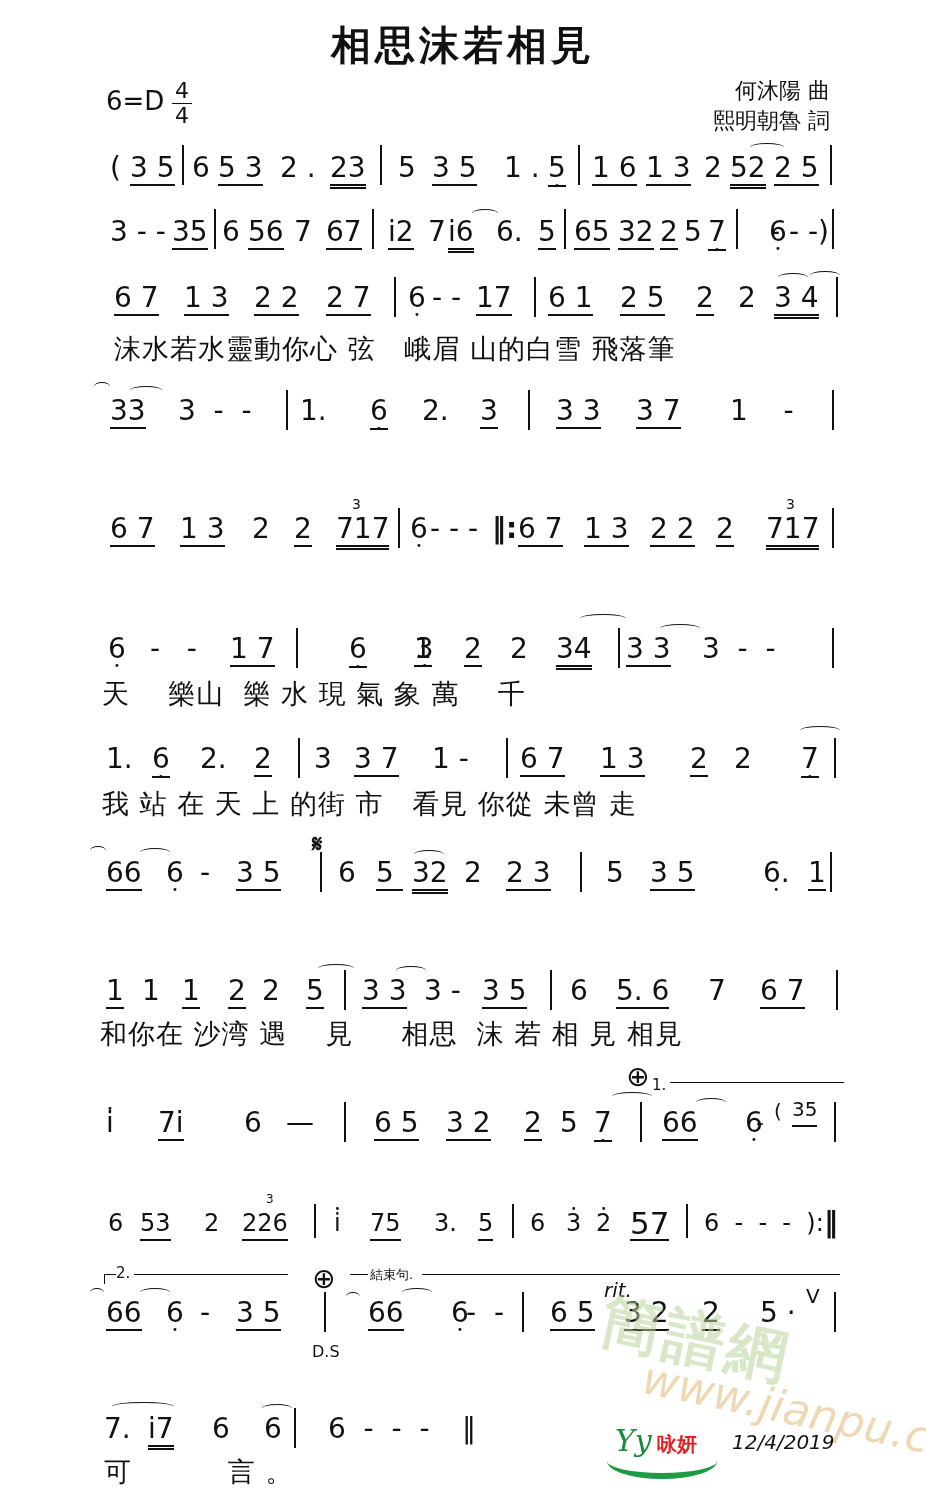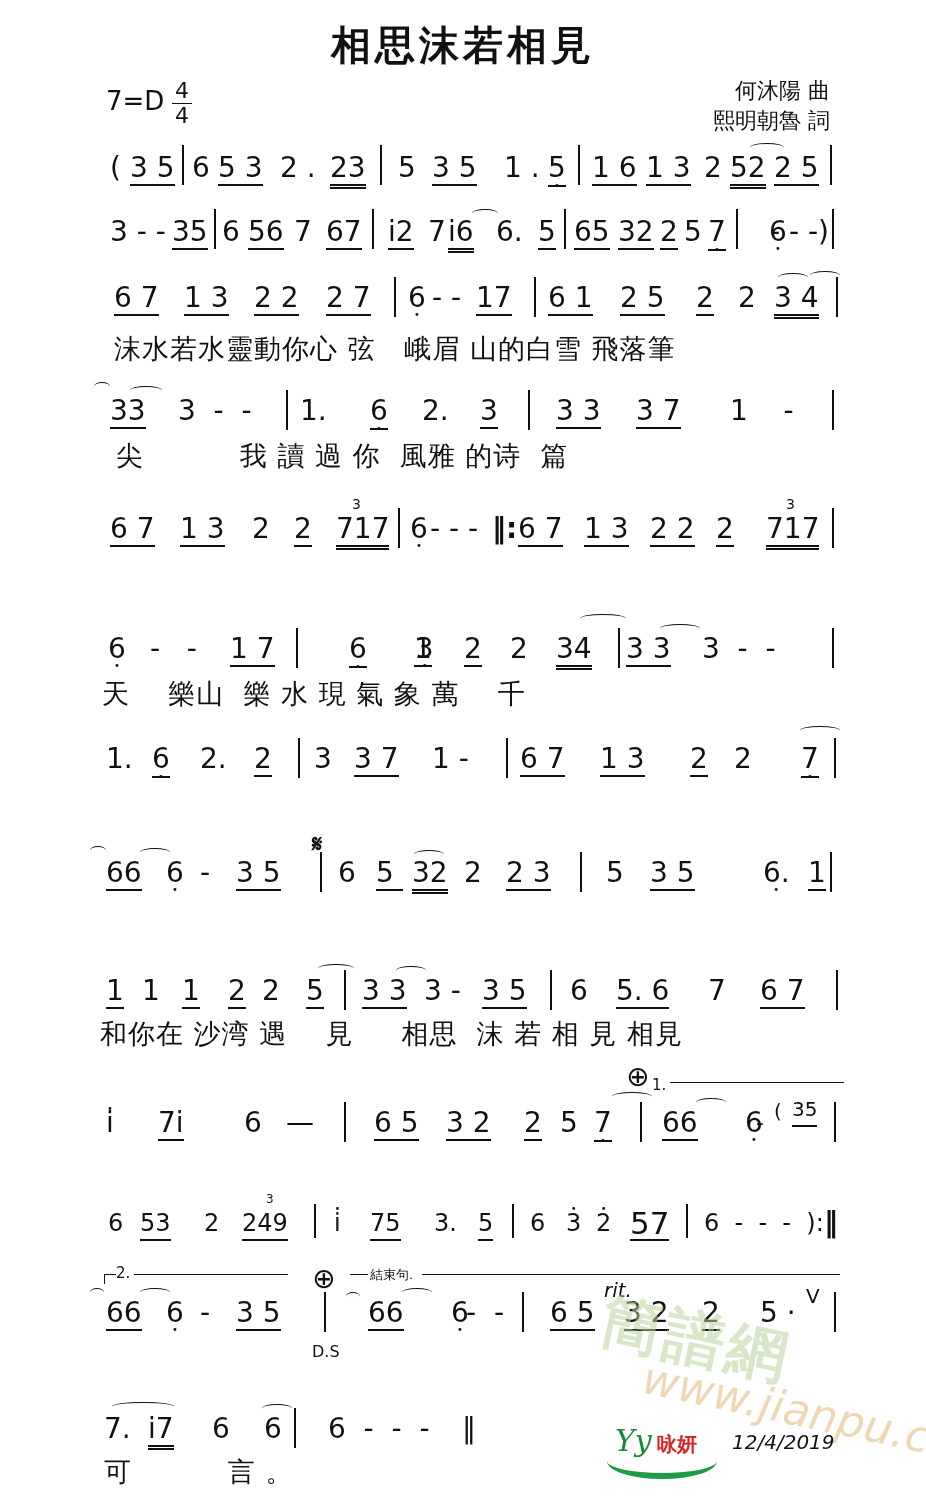--- a/index.html
+++ b/index.html
@@ -32,21 +32,21 @@
             font-size:30px; color:#1a8a3a; }
   .logo-swoosh { position:absolute; left:2px; top:28px; width:110px; height:30px; border-bottom:6px solid #1f9a45;
                  border-radius:0 0 60% 60%; }
   .logo-text { position:absolute; left:52px; top:16px; font-size:20px; color:#d22; font-weight:bold; }
   .date { position:absolute; left:732px; top:1430px; font-size:20px; font-style:italic; }
 </style>
 </head>
 <body>
 
 <div class="title">相思沫若相見</div>
-<div class="key">7=D</div>
+<div class="key">6=D</div>
 <div class="timesig">
   <span>4</span>
   <span class="bar"></span>
   <span>4</span>
 </div>
 <div class="credit" style="top:76px">何沐陽 曲</div>
 <div class="credit" style="top:106px">熙明朝魯 詞</div>
 
 <div class="line" style="top:153px">
   <span class="tok" style="left:110px">(</span>
@@ -127,21 +127,20 @@
   <span class="barline" style="left:286px;top:-6px;height:40px"></span>
   <span class="tok" style="left:300px">1.</span>
   <span class="tok ul1 dotb" style="left:370px">6</span>
   <span class="tok" style="left:422px">2.</span>
   <span class="tok ul1" style="left:480px">3</span>
   <span class="barline" style="left:528px;top:-6px;height:40px"></span>
   <span class="tok ul1" style="left:556px">3 3</span>
   <span class="tok ul1" style="left:636px">3 7</span>
   <span class="tok" style="left:730px">1    -</span>
   <span class="barline" style="left:832px;top:-6px;height:40px"></span>
-  <div class="lyric" style="left:116px;top:42px">尖          我 讀 過 你  風雅 的诗  篇</div>
 </div>
 
 <div class="line" style="top:514px">
   <span class="tok ul1" style="left:110px">6 7</span>
   <span class="tok ul1" style="left:180px">1 3</span>
   <span class="tok" style="left:252px">2</span>
   <span class="tok ul1" style="left:294px">2</span>
   <span class="mark" style="left:352px;top:-18px">3</span>
   <span class="tok ul2" style="left:336px">717</span>
   <span class="barline" style="left:398px;top:-6px;height:40px"></span>
@@ -187,20 +186,21 @@
   <span class="tok ul1" style="left:354px">3 7</span>
   <span class="tok" style="left:432px">1 -</span>
   <span class="barline" style="left:506px;top:-6px;height:40px"></span>
   <span class="tok ul1" style="left:520px">6 7</span>
   <span class="tok ul1" style="left:600px">1 3</span>
   <span class="tok ul1" style="left:690px">2</span>
   <span class="tok" style="left:734px">2</span>
   <span class="tok ul1 dotb" style="left:778px">7</span>
   <span class="tie" style="left:800px;top:-18px;width:40px"></span>
   <span class="barline" style="left:834px;top:-6px;height:40px"></span>
+  <div class="lyric" style="left:102px;top:42px">我 站 在 天 上 的街 市   看見 你從 未曾 走</div>
 </div>
 
 <div class="line" style="top:858px">
   <span class="tie" style="left:90px;top:-12px;width:16px"></span>
   <span class="tok ul1" style="left:106px">66</span>
   <span class="tie" style="left:140px;top:-10px;width:30px"></span>
   <span class="tok dotb" style="left:166px">6</span>
   <span class="tok" style="left:200px">-</span>
   <span class="tok ul1" style="left:236px">3 5</span>
   <span class="mark" style="left:312px;top:-28px;font-size:24px;font-weight:bold">𝄋</span>
@@ -265,21 +265,21 @@
   <span class="tok" style="left:774px;top:-12px;font-size:20px">(</span>
   <span class="tok ul1" style="left:792px;top:-14px;font-size:20px">35</span>
   <span class="barline" style="left:834px;top:-6px;height:40px"></span>
 </div>
 
 <div class="line" style="top:1208px">
   <span class="tok" style="left:108px;font-size:24px">6</span>
   <span class="tok ul1" style="left:140px;font-size:24px">53</span>
   <span class="tok" style="left:204px;font-size:24px">2</span>
   <span class="mark" style="left:266px;top:-16px;font-size:12px">3</span>
-  <span class="tok ul1" style="left:242px;font-size:24px">249</span>
+  <span class="tok ul1" style="left:242px;font-size:24px">226</span>
   <span class="barline" style="left:314px;top:-4px;height:34px"></span>
   <span class="tok dott" style="left:334px;font-size:24px">i</span>
   <span class="tok ul1" style="left:370px;font-size:24px">75</span>
   <span class="tok" style="left:434px;font-size:24px">3.</span>
   <span class="tok ul1" style="left:478px;font-size:24px">5</span>
   <span class="barline" style="left:512px;top:-4px;height:34px"></span>
   <span class="tok" style="left:530px;font-size:24px">6</span>
   <span class="tok dott" style="left:566px;font-size:24px">3</span>
   <span class="tok dott" style="left:596px;font-size:24px">2</span>
   <span class="tok ul1" style="left:630px;font-size:31px">57</span>

